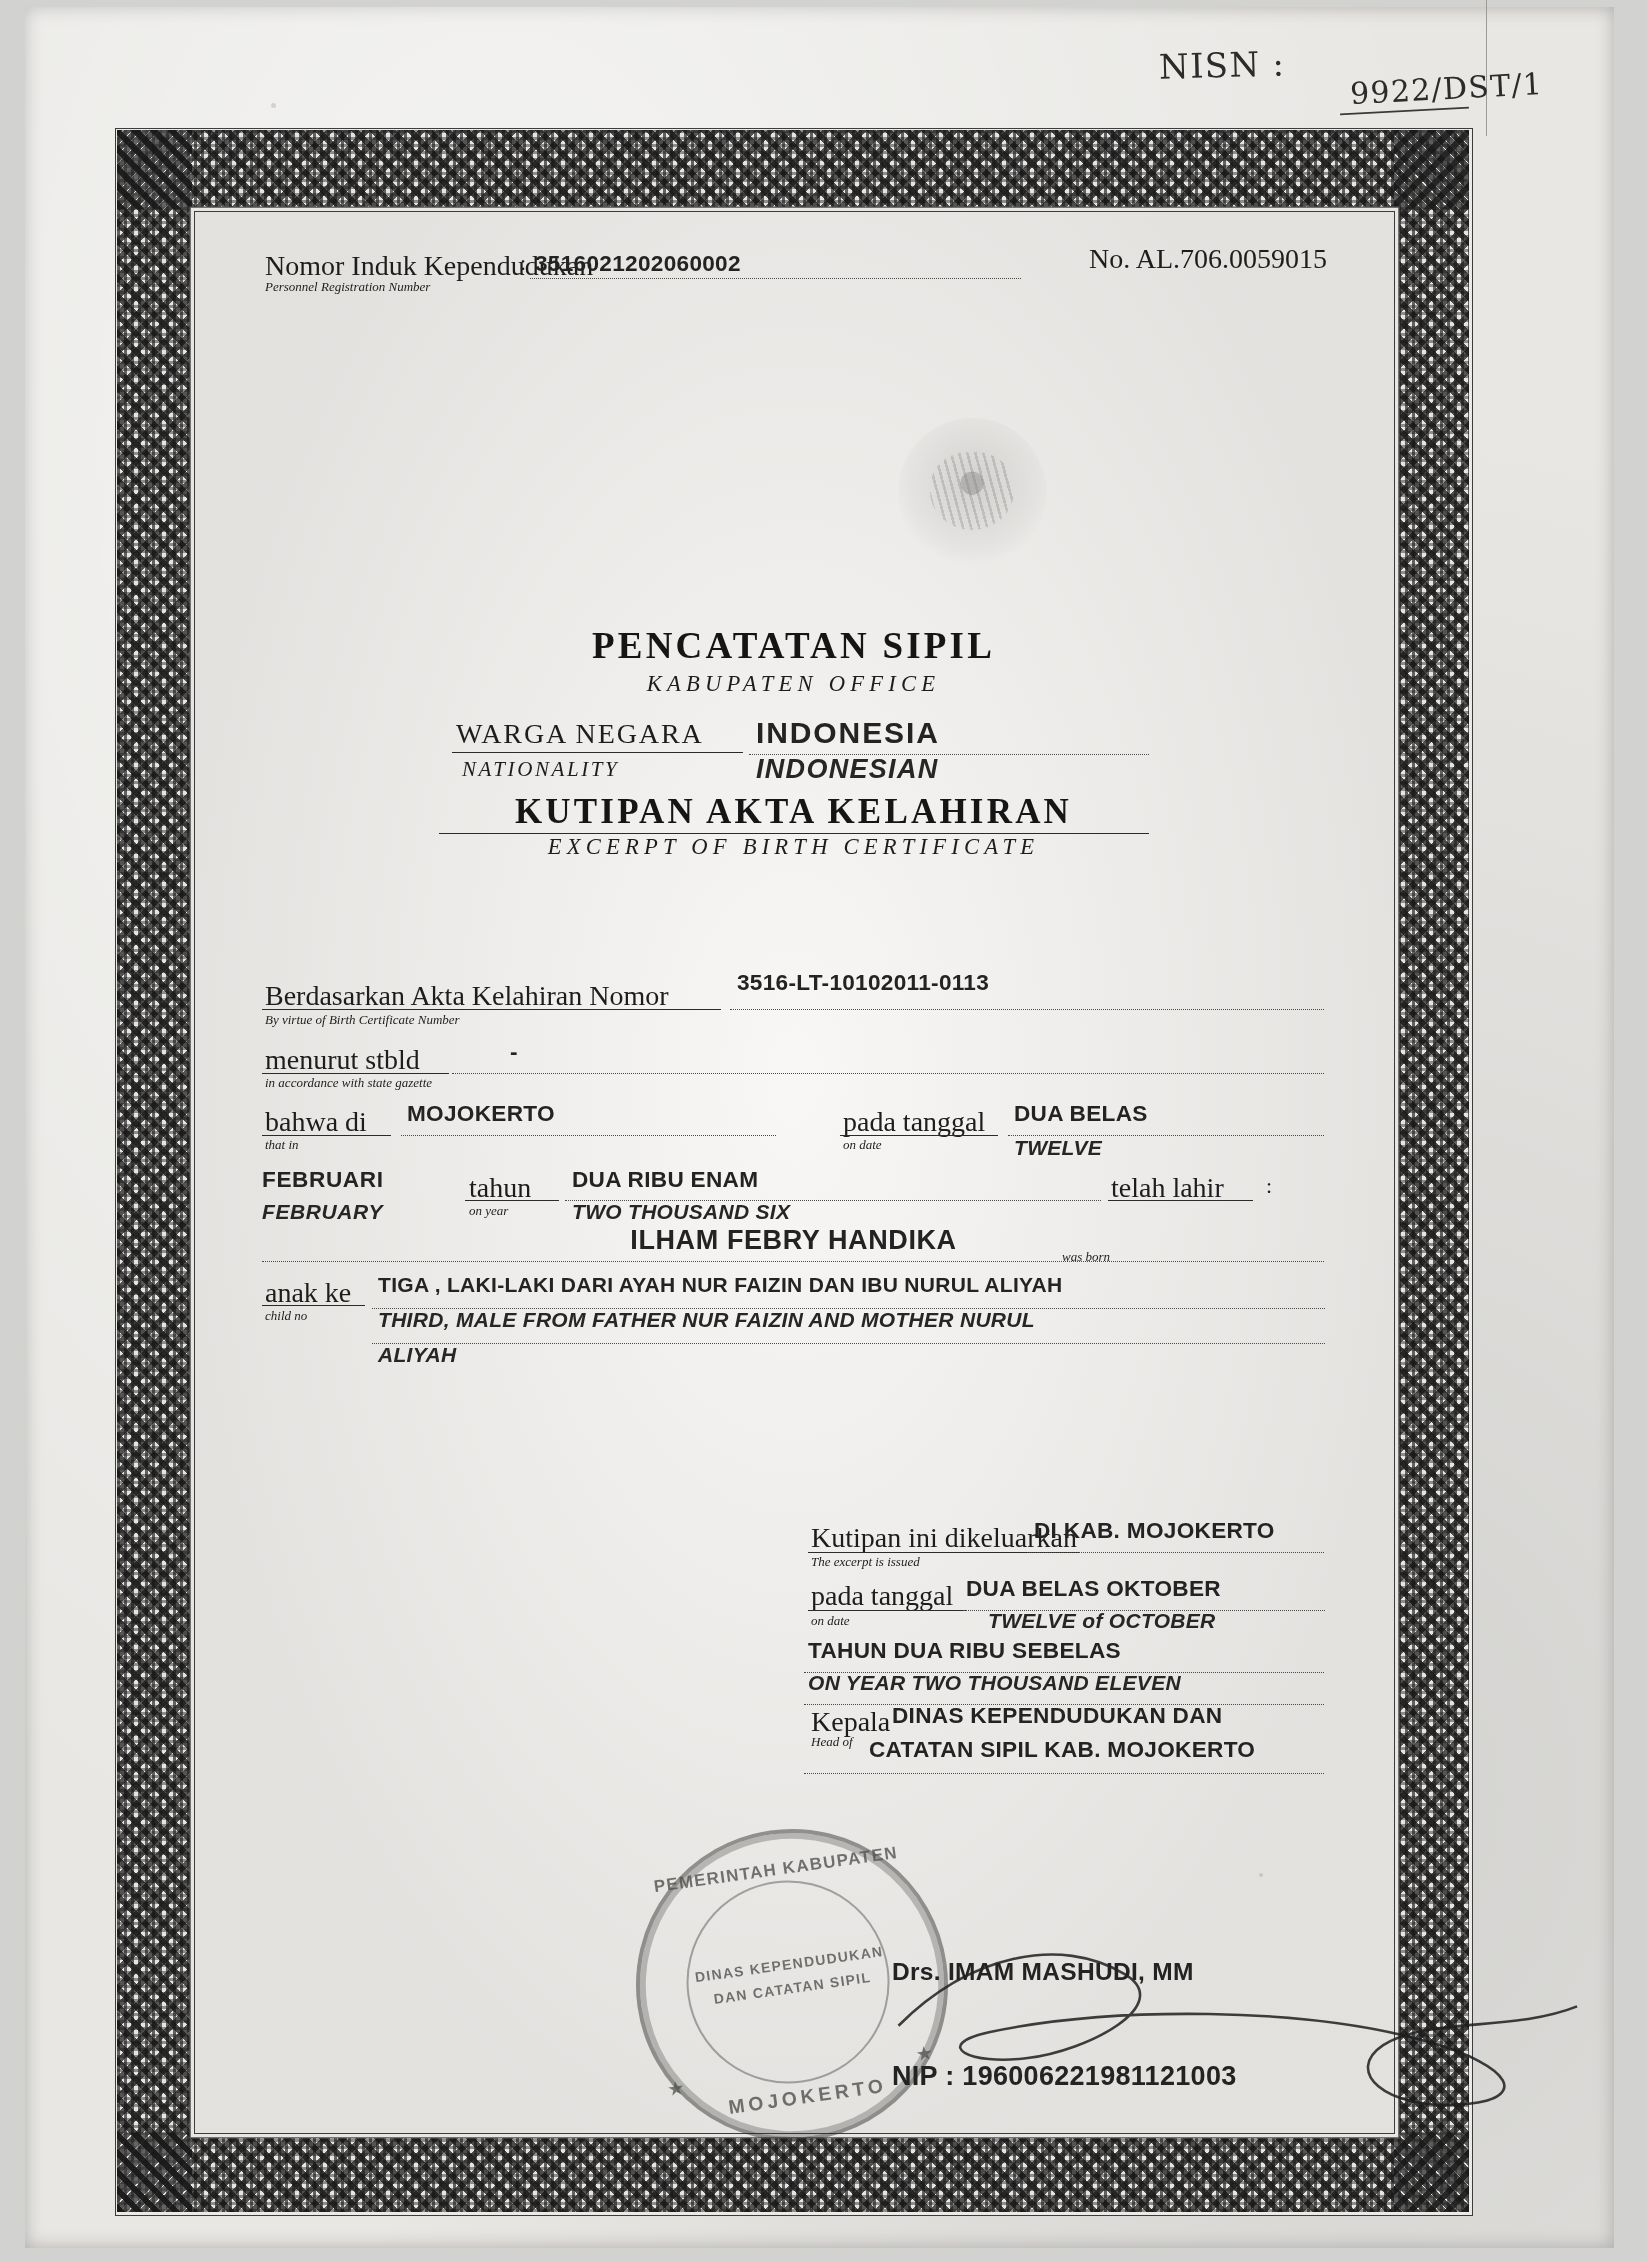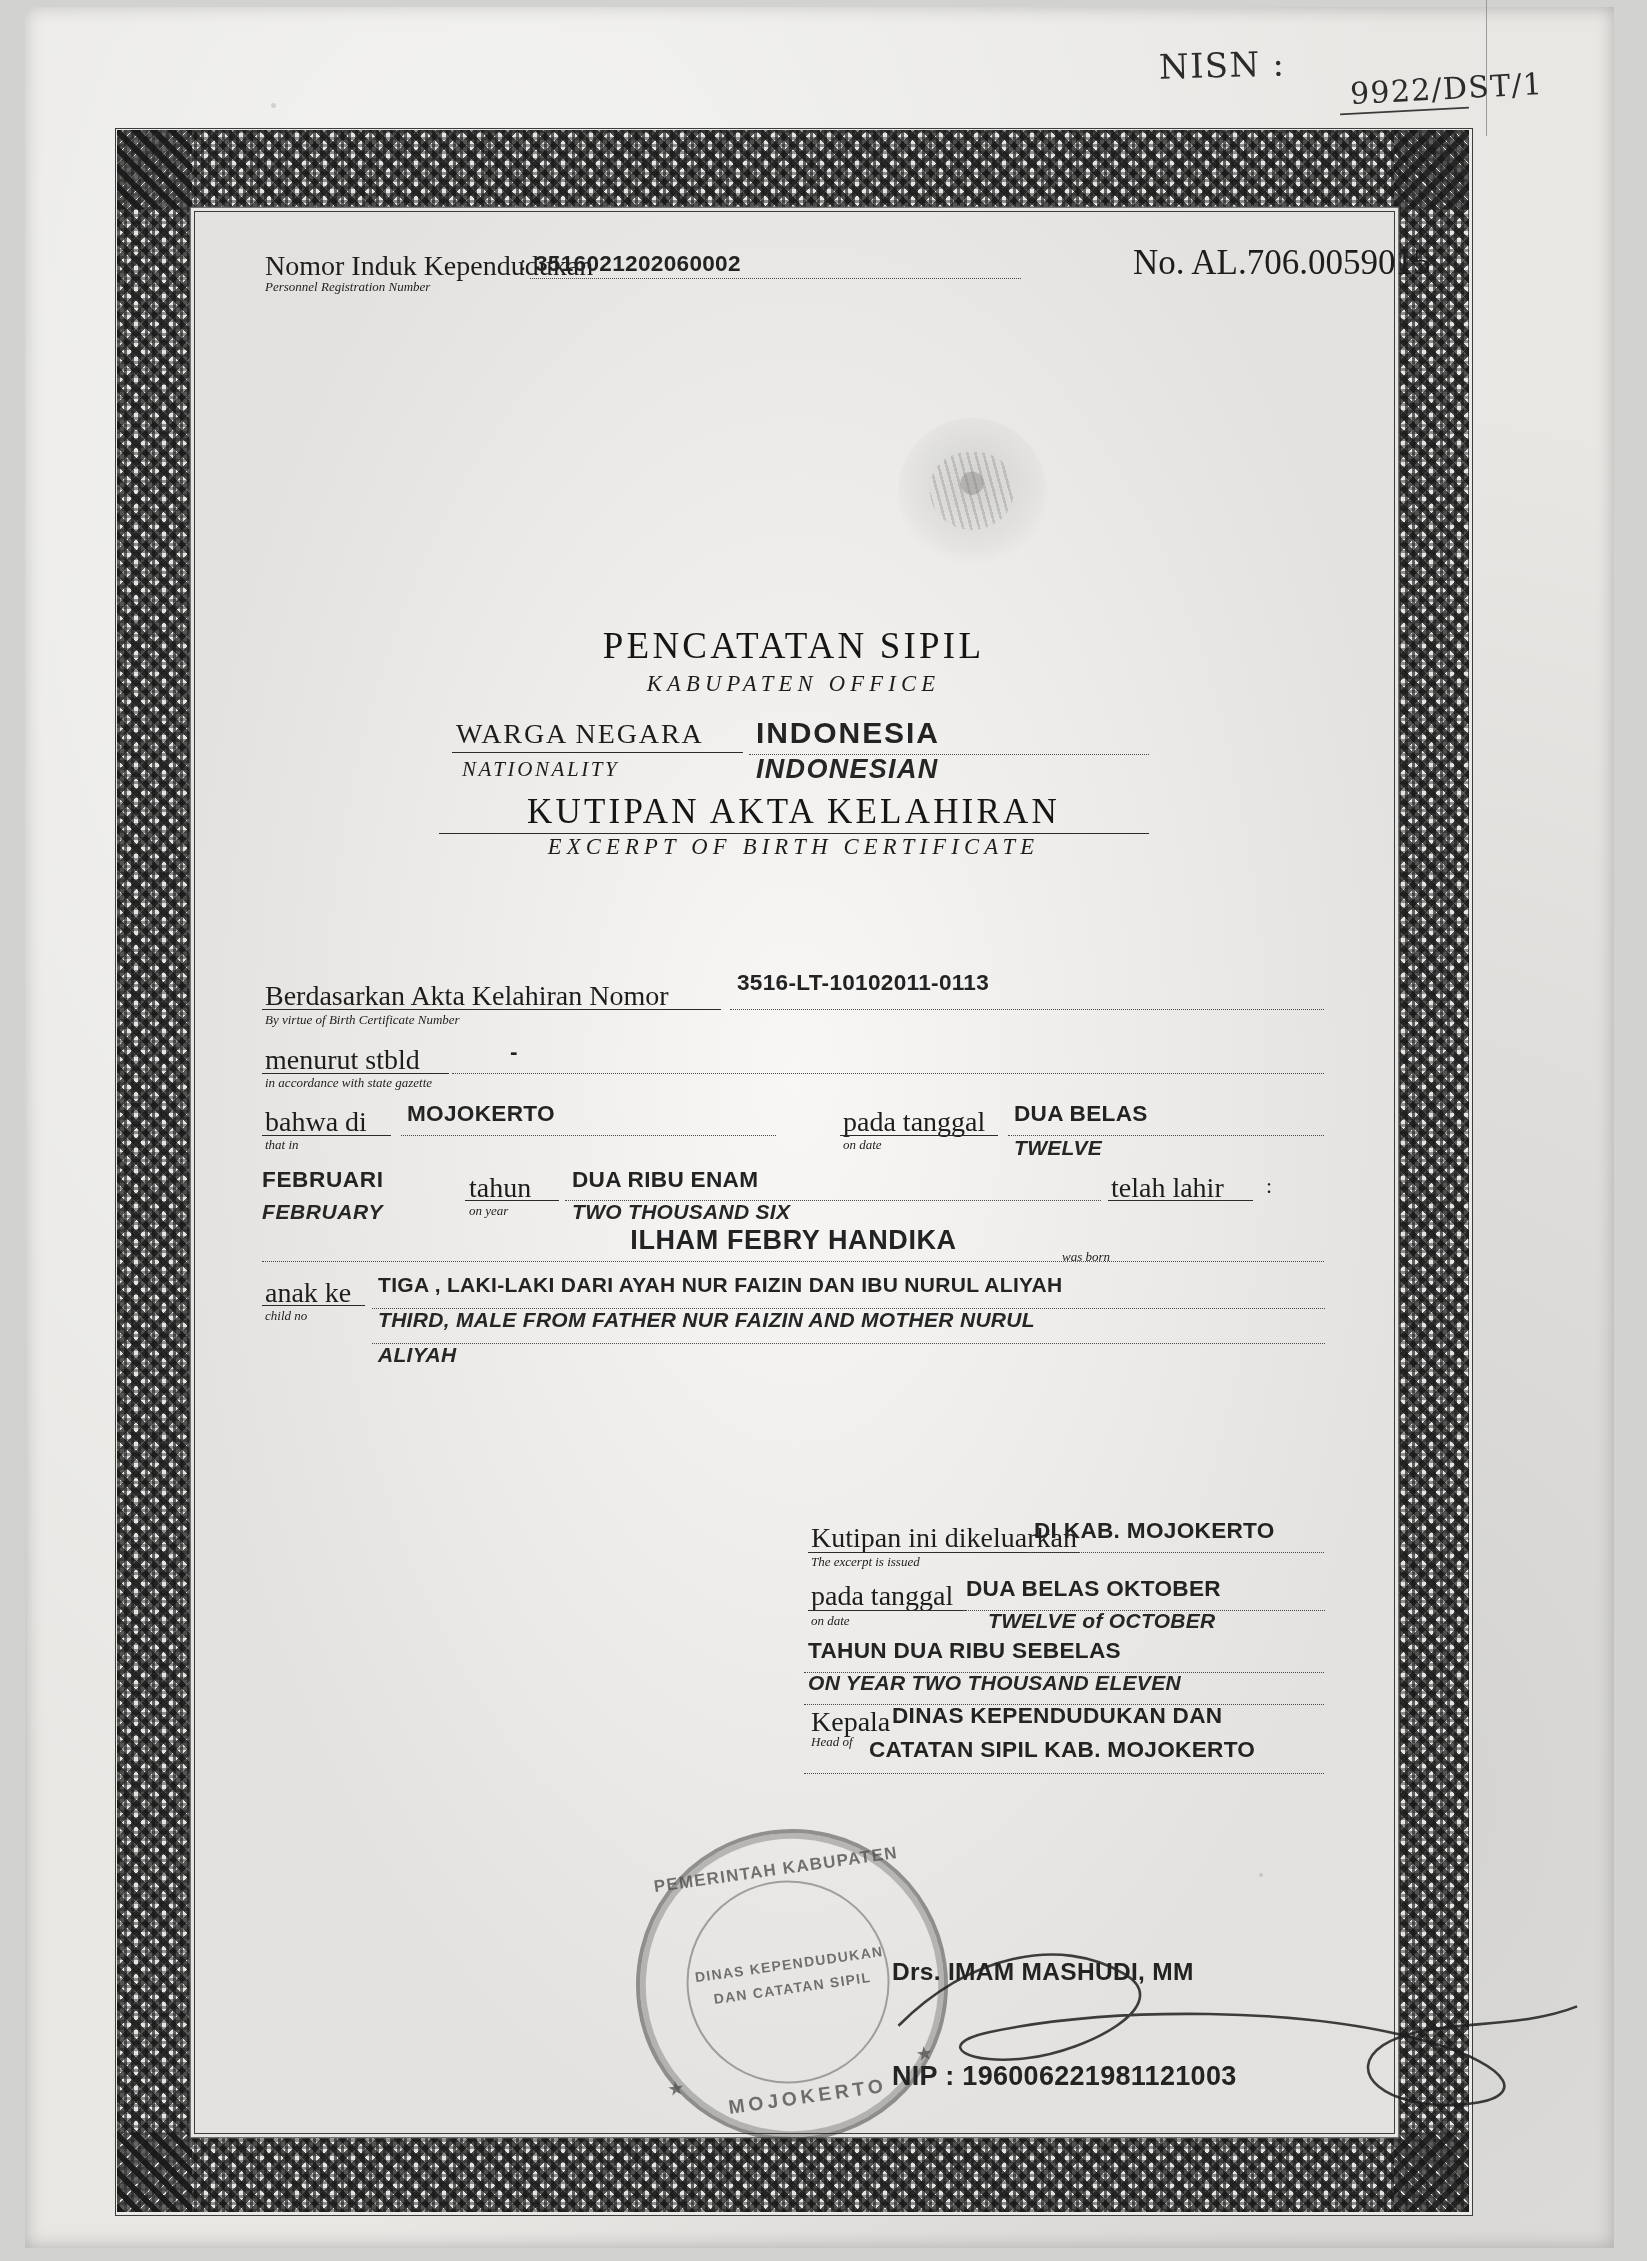--- a/index.html
+++ b/index.html
@@ -102,21 +102,21 @@
   .emblem:after{
     content:"";position:absolute;left:32px;top:34px;width:84px;height:78px;
     background:
       radial-gradient(circle at 50% 40%, rgba(90,90,90,.35) 0 18%, rgba(255,255,255,0) 19%),
       repeating-linear-gradient(75deg, rgba(90,90,90,.28) 0 2.6px, rgba(255,255,255,0) 2.6px 7.8px);
     border-radius:45% 45% 50% 50%;
   }
 
   
   .t-main{
-    font-family:"Liberation Serif", serif;font-weight:normal;
+    font-family:"Liberation Serif", serif;font-weight:bold;
     letter-spacing:3.2px;text-align:center;color:#151515;
   }
   .t-sub{
     font-family:"Liberation Serif", serif;font-style:italic;
     letter-spacing:5.2px;text-align:center;color:#1d1d1d;
   }
   .center{left:0;width:1199px;text-align:center;white-space:nowrap;}
 
   
   .stamp{
@@ -172,21 +172,21 @@
   <div class="motif right"></div>
   <div class="frame-inner"></div>
 
   <div class="content">
 
     <div class="txt label-id" style="left:71px;top:39px;">Nomor Induk Kependudukan</div>
     <div class="txt label-en" style="left:71px;top:68px;">Personnel Registration Number</div>
     <div class="txt" style="left:326px;top:39px;font-size:22px;">:</div>
     <div class="txt hand" style="left:341px;top:40px;">3516021202060002</div>
     <div class="dots" style="left:336px;top:67px;width:491px;"></div>
-    <div class="txt" style="left:895px;top:32px;font-size:35px;font-family:'Liberation Serif',serif;margin-left:44px;">No. AL.706.0059015</div>
+    <div class="txt" style="left:895px;top:32px;font-size:28px;font-family:'Liberation Serif',serif;">No. AL.706.0059015</div>
 
     <div class="emblem"></div>
 
     <div class="txt t-main center" style="top:413px;font-size:37px;">PENCATATAN SIPIL</div>
     <div class="txt t-sub center" style="top:460px;font-size:22.6px;">KABUPATEN OFFICE</div>
 
     <div class="txt" style="left:262px;top:507px;font-size:28px;font-family:'Liberation Serif',serif;letter-spacing:1.9px;">WARGA NEGARA</div>
     <div class="rule" style="left:258px;top:541px;width:291px;"></div>
     <div class="txt hand" style="left:562px;top:505px;font-size:30px;letter-spacing:1.9px;">INDONESIA</div>
     <div class="dots" style="left:555px;top:543px;width:400px;"></div>

